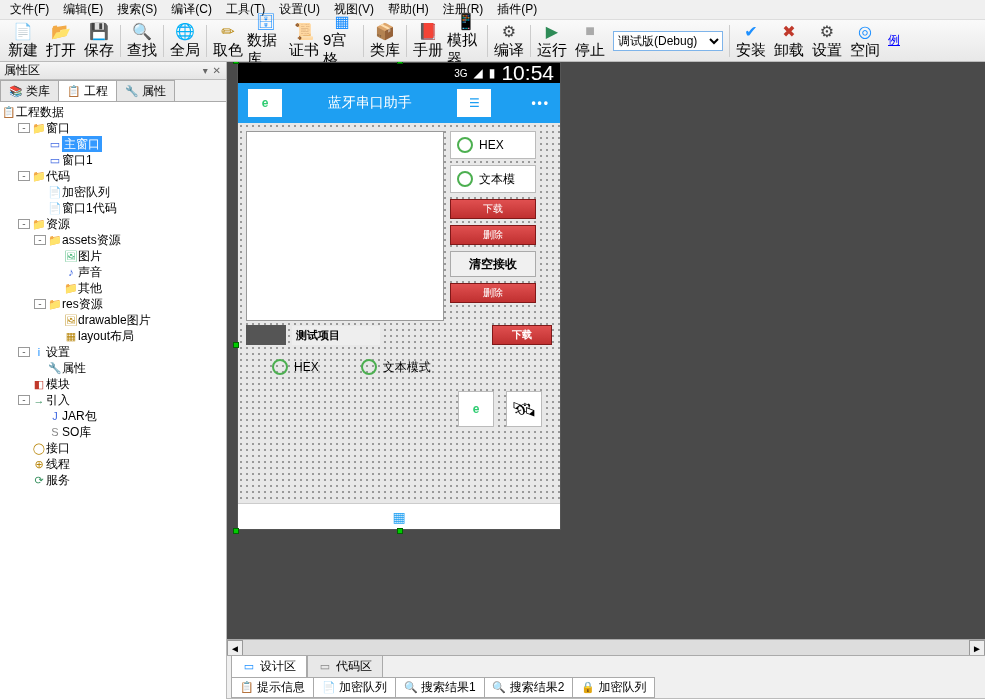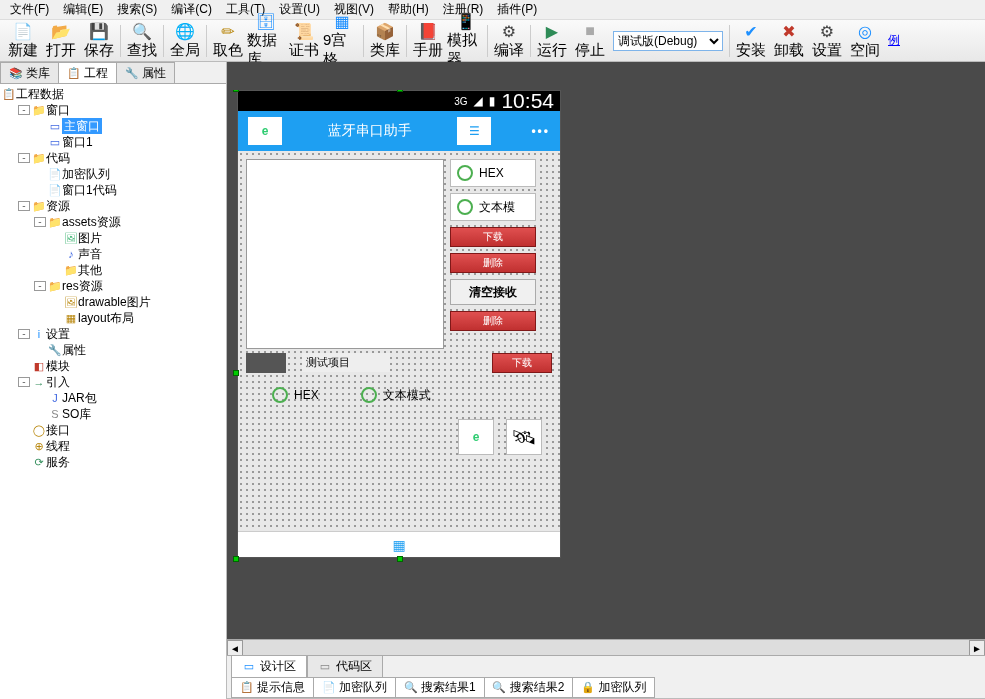--- a/index.html
+++ b/index.html
@@ -18,21 +18,21 @@
 .side-tabs { height:22px; display:flex; border-bottom:1px solid #aaa; background:#f0f0f0; }
 .side-tab { padding:3px 8px; border:1px solid #aaa; border-bottom:none; background:#fff; margin-right:-1px; display:flex; align-items:center; gap:3px; font-size:12px; }
 .side-tab.inactive { background:#e8e8e8; }
 .tiny-ico { width:14px; height:14px; display:inline-flex; align-items:center; justify-content:center; font-size:11px; }
 .tree { flex:1; overflow:auto; padding:2px; background:#fff; }
 .tree div { white-space:nowrap; line-height:16px; display:flex; align-items:center; }
 .tree .ind { display:inline-block; }
 .tree .exp { width:12px; text-align:center; color:#666; font-size:10px; border:1px solid #999; height:10px; line-height:8px; margin-right:2px; background:#fff; }
 .tree .sel { background:#3399ff; color:#fff; padding:0 2px; }
 .content { flex:1; display:flex; flex-direction:column; background:#4a4a4a; }
-.design-area { flex:1; overflow:auto; position:relative; background:#4a4a4a;margin-top:28px; }
+.design-area { flex:1; overflow:auto; position:relative; background:#4a4a4a; }
 .designer-canvas { position:absolute; left:10px; top:0; }
 .phone { width:324px; background:#e8e8e8; border:1px solid #555; }
 .phone-status { height:20px; background:#000; color:#fff; display:flex; align-items:center; justify-content:flex-end; padding:0 6px; gap:6px; font-size:14px; }
 .phone-header { height:40px; background:#1e9ff2; display:flex; align-items:center; padding:0 10px; gap:40px; color:#fff; }
 .ph-block { width:34px; height:28px; background:#fff; display:flex; align-items:center; justify-content:center; }
 .ph-title { flex:1; text-align:center; font-size:14px; }
 .ph-dots { letter-spacing:2px; font-weight:bold; }
 .phone-body { padding:8px; background-image:radial-gradient(#999 1px,transparent 1px); background-size:6px 6px; min-height:380px; position:relative; }
 .pb-main { display:flex; gap:6px; }
 .pb-left { width:198px; }
@@ -160,20 +160,24 @@
     </div>
     <div class="tb-btn">
       <div class="tb-ico" style="color: rgb(30, 144, 255);">◎</div>
       <div class="tb-lbl">空间</div>
     </div>
     <span class="link">例</span>
   </div>
 
 <div class="main">
   <div class="sidebar">
+    <div class="side-title">
+      <span>属性区</span>
+      <span class="side-ctrl">▾ ✕</span>
+    </div>
     <div class="side-tabs" id="sidetabs">
         <div class="side-tab inactive">
           <span class="tiny-ico">📚</span>
           <span>类库</span>
         </div>
         <div class="side-tab">
           <span class="tiny-ico">📋</span>
           <span>工程</span>
         </div>
         <div class="side-tab inactive">
@@ -363,21 +367,21 @@
                 <div class="opt-btn">
                     <span class="green-o"></span>
                     <span>文本模</span>
                   </div>
                 <div class="red-btn">下载</div>
                 <div class="red-btn">删除</div>
                 <div class="gray-btn">清空接收</div>
                 <div class="red-btn">删除</div>
               </div>
             </div>
-            <div style="display:flex;align-items:flex-start;gap:16px;margin-top:4px;">
+            <div style="display:flex;align-items:flex-end;gap:6px;margin-top:4px;font-weight:bold;">
               <div style="width:40px;height:20px;background:#555;"></div>
               <span style="font-size:11px;background:#eee;padding:2px 40px 2px 4px;">测试项目</span>
               <div style="flex:1"></div>
               <div class="red-btn" style="width:60px;">下载</div>
             </div>
             <div class="bottom-opts">
               <div class="opt-btn" style="border:none;background:transparent;">
                   <span class="green-o"></span>
                   <span>HEX</span>
                 </div>

